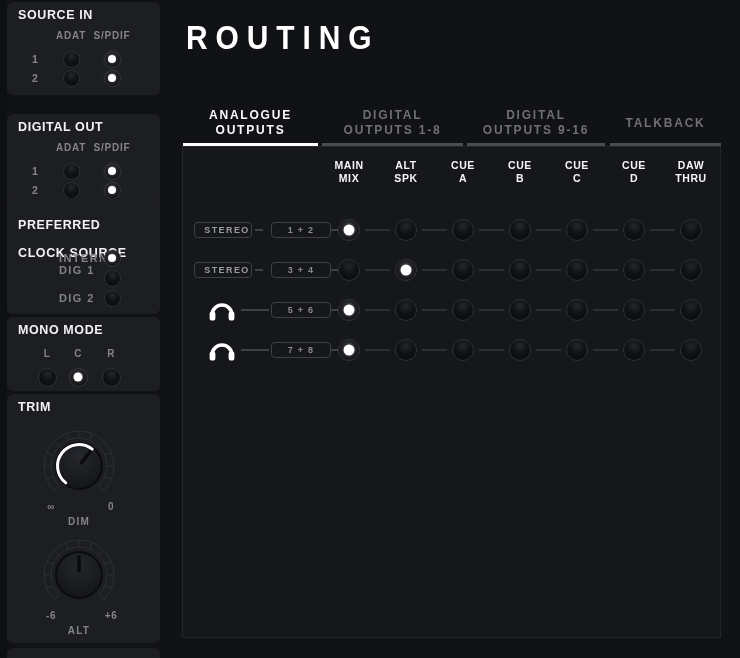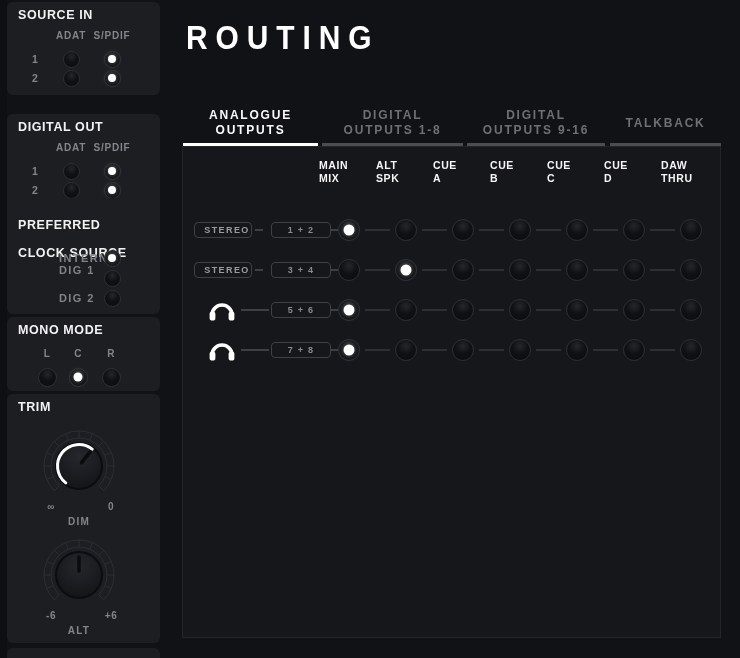--- a/index.html
+++ b/index.html
@@ -34,21 +34,21 @@
 
   .tab { position:absolute; top:94px; height:52px; display:flex; flex-direction:column; justify-content:flex-end; align-items:center; cursor:default; }
   .tab .lines { text-align:center; font-size:12px; font-weight:bold; letter-spacing:1.8px; line-height:15px;
                 color:#6f7074; margin-bottom:8px; }
   .tab.single .lines { margin-bottom:15px; }
   .tab.active .lines { color:#fafafa; }
   .tab .underline { position:absolute; bottom:0; left:0; right:0; height:3px; background:#4c4d51; }
   .tab.active .underline { background:#ffffff; }
 
   #panel { position:absolute; left:182px; top:146px; width:539px; height:492px; background:#16171b; border:1px solid #242529; }
-  .col-header { position:absolute; width:60px; text-align:left; color:#f5f5f6; font-size:10.5px; font-weight:bold;
+  .col-header { position:absolute; width:60px; text-align:center; color:#f5f5f6; font-size:10.5px; font-weight:bold;
                 letter-spacing:0.6px; line-height:13px; top:12px; }
   .mrow { position:absolute; left:0; height:22px; width:539px; }
   .badge { position:absolute; top:3px; height:16px; border:1px solid #3f4045; border-radius:4px;
            display:flex; align-items:center; justify-content:center; font-size:9px; font-weight:bold; }
   .badge.stereo { left:11px; width:58px; color:#9b9ca0; letter-spacing:1.4px;padding-left:8px; }
   .badge.chan { left:88px; width:60px; color:#8a8b8f; letter-spacing:1.2px; }
   .dash { position:absolute; top:10px; height:2px; width:8px; background:#3f4045; }
   .hline { position:absolute; top:10px; height:2px; background:#2e2f34; }
   .phones-line { position:absolute; top:10px; height:2px; width:28px; background:#3f4045; }
   .phones { position:absolute; left:25px; top:1px; width:28px; height:21px; }

